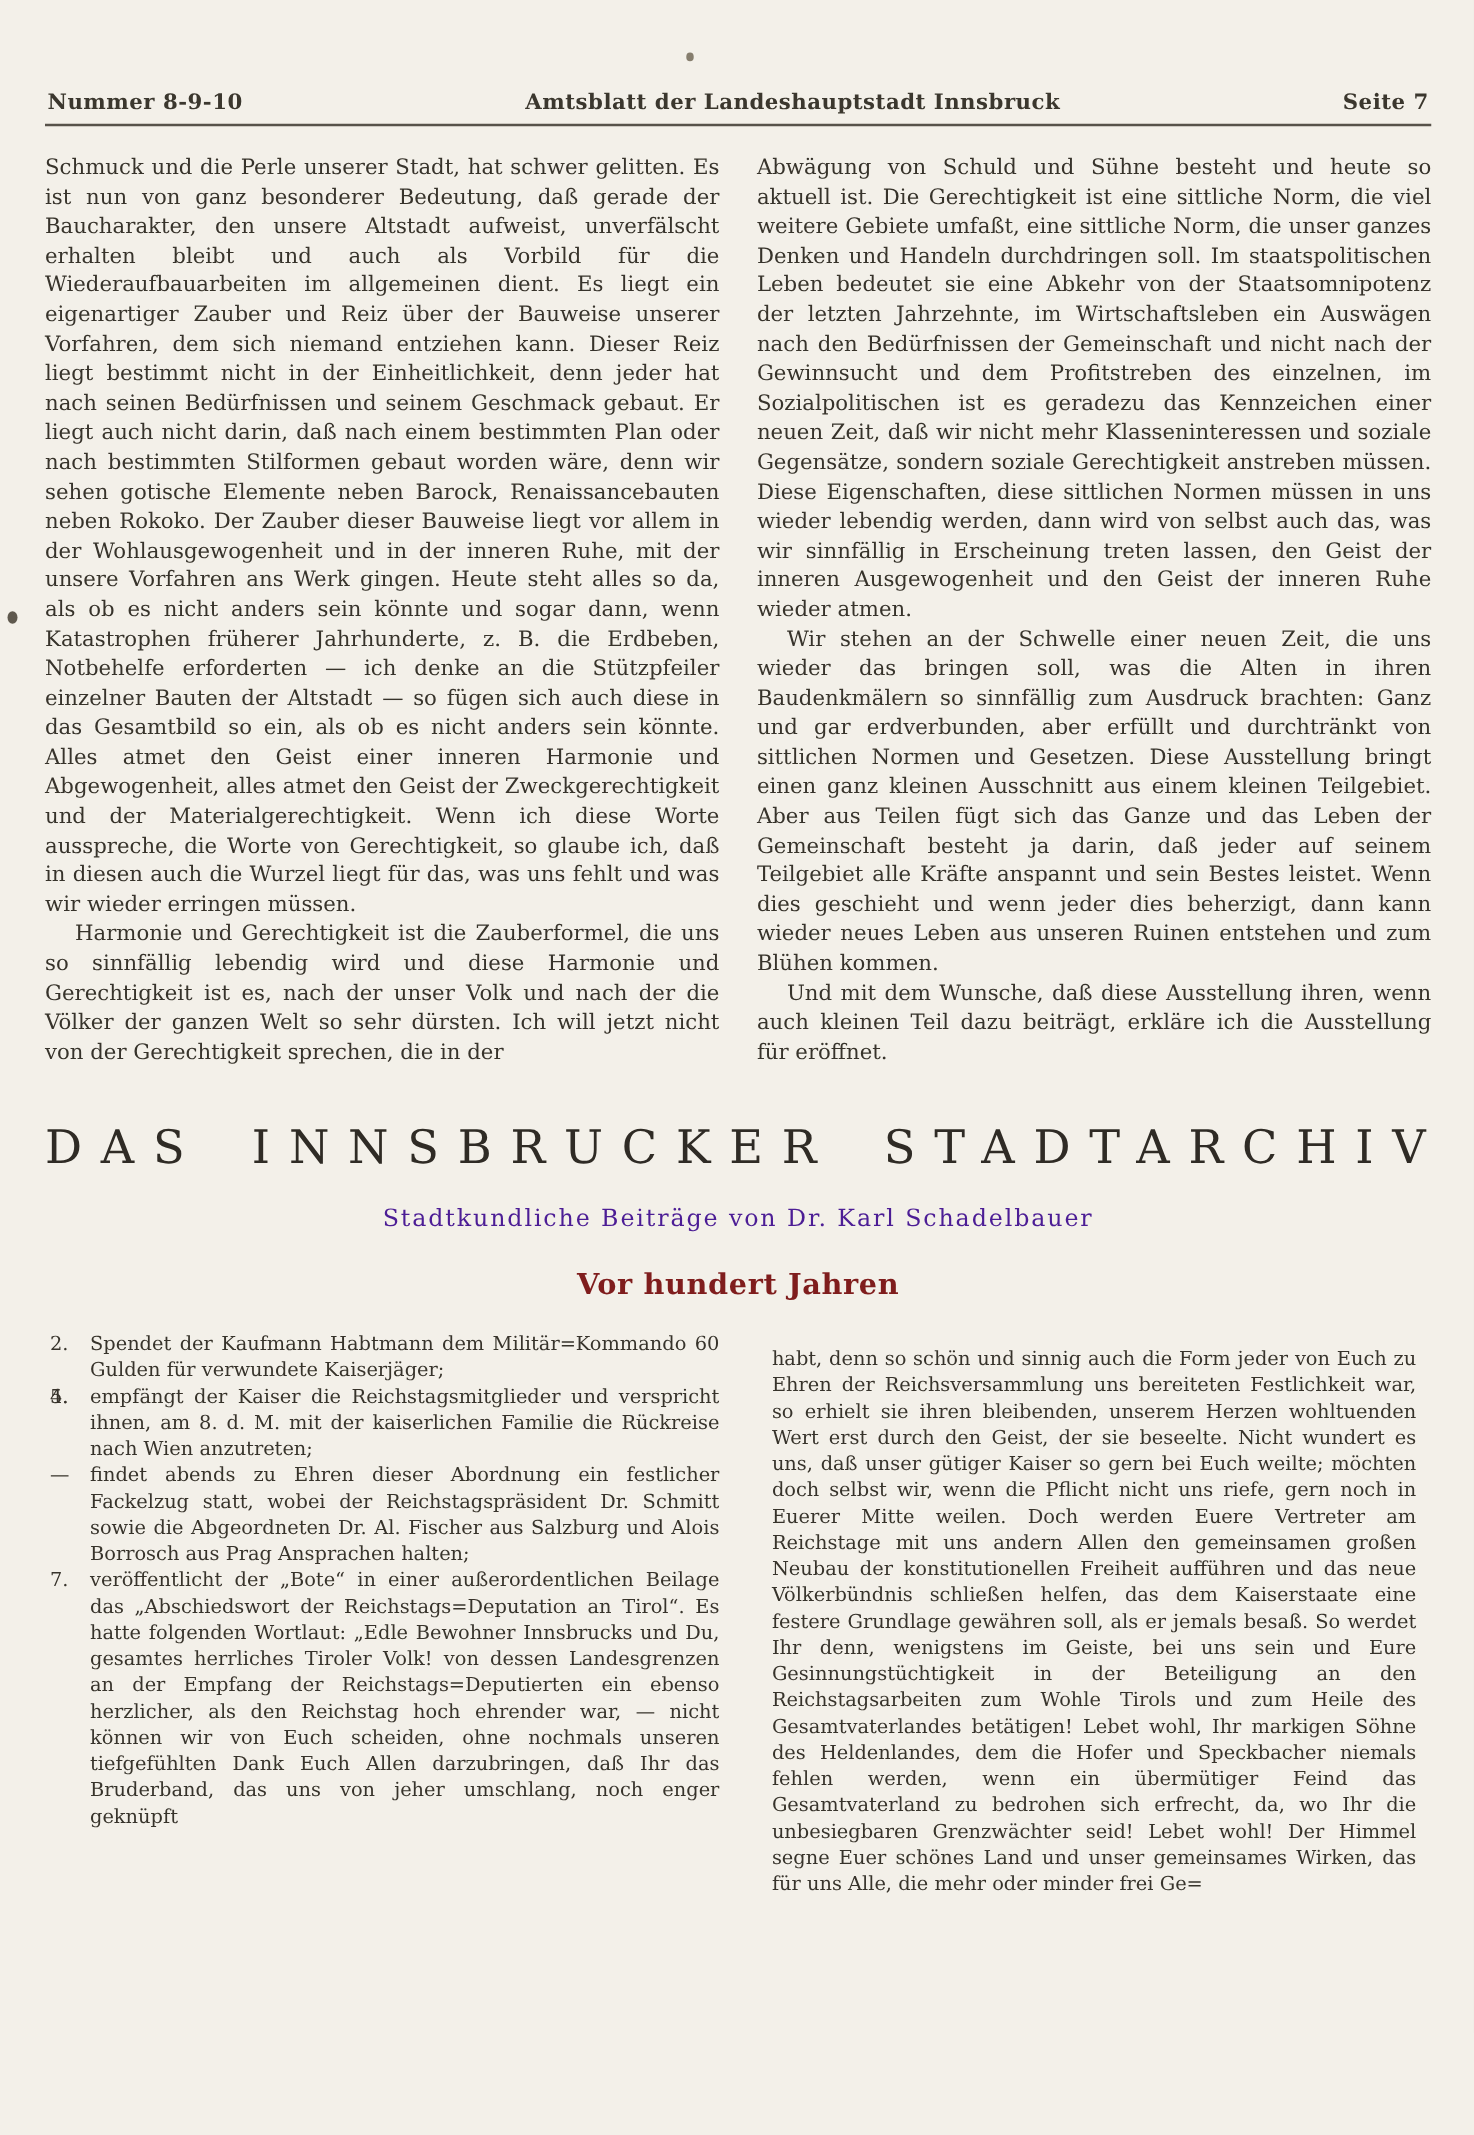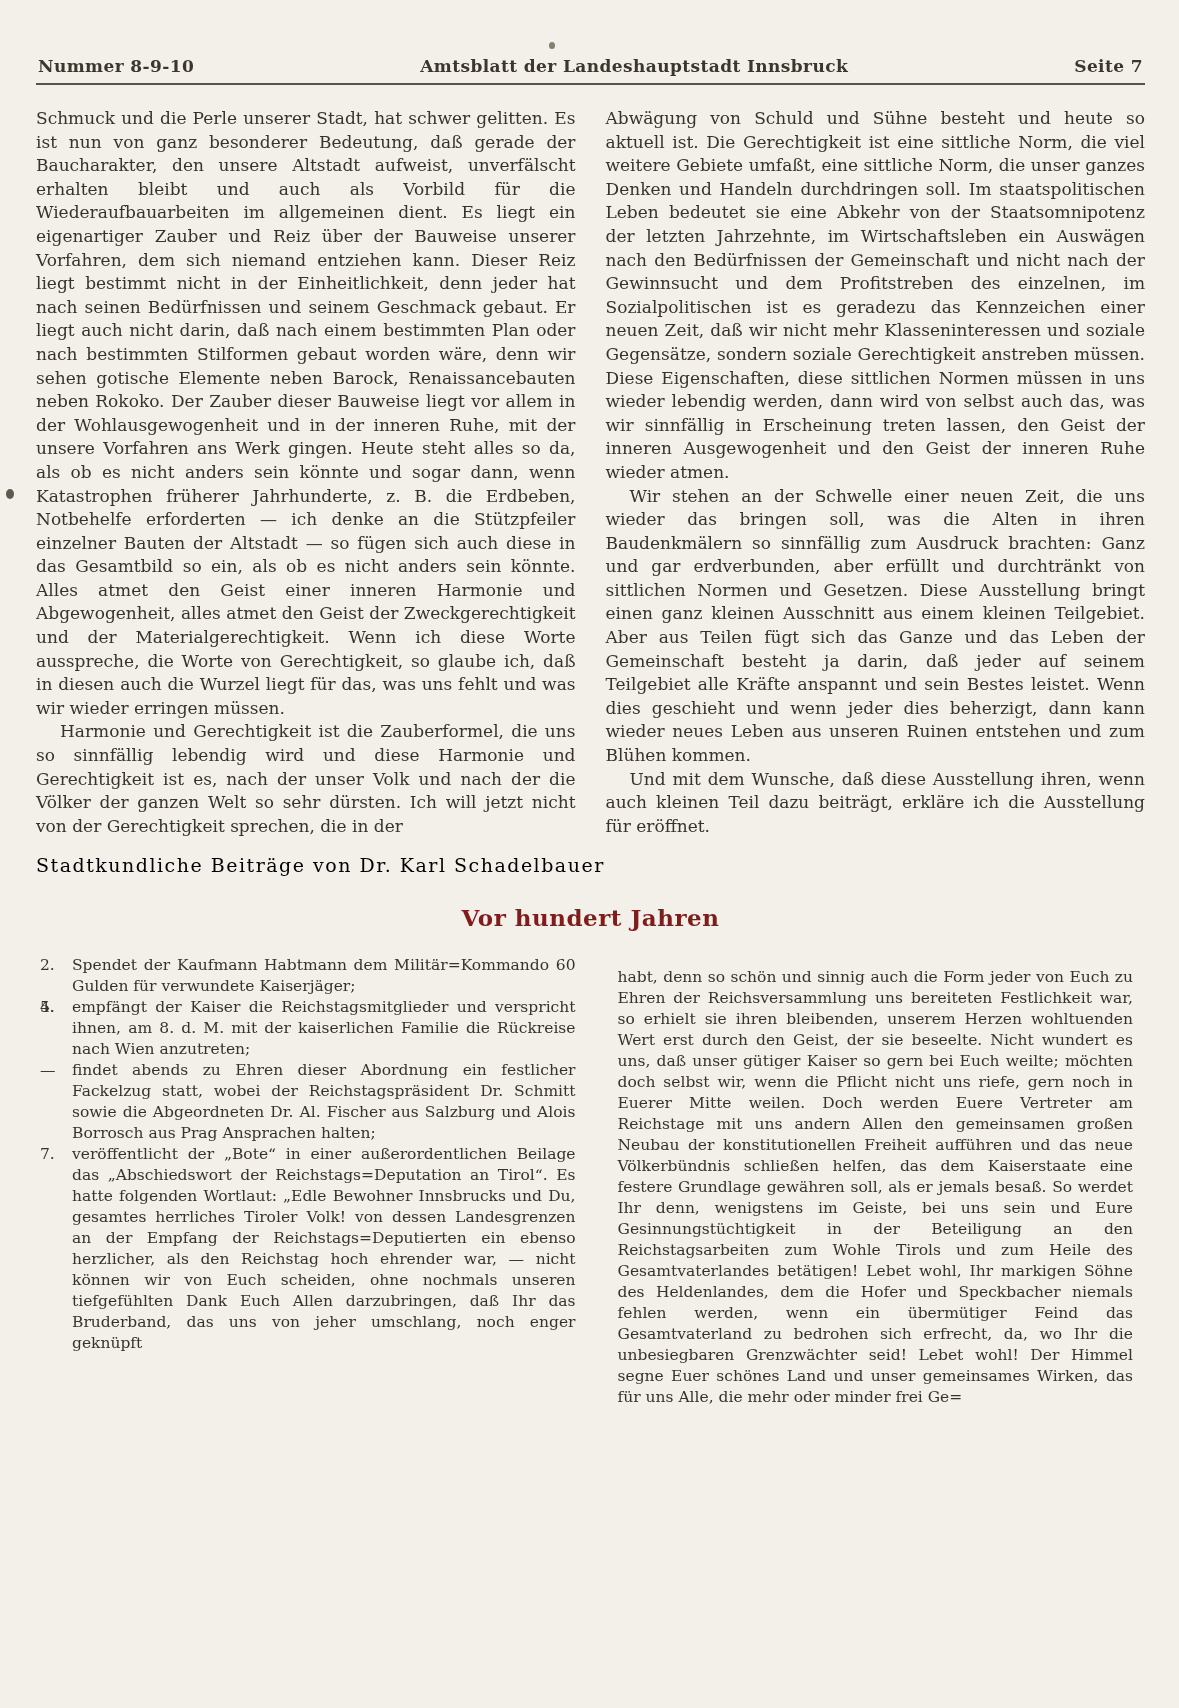--- a/index.html
+++ b/index.html
@@ -9,21 +9,21 @@
   .page {
     width: 1179px;
     height: 1708px;
     margin: 0 auto;
     position: relative;
     background: #f3f0e9;
     color: #37332b;
     font-family: "DejaVu Serif", "Liberation Serif", serif;
     overflow: hidden;
   }
-  .inner { padding: 56px 34px 0 36px; }
+  .inner { padding: 72px 34px 0 36px; }
 
   .masthead {
     display: flex;
     justify-content: space-between;
     align-items: baseline;
     font-size: 17px;
     font-weight: bold;
     color: #3b372e;
     padding: 0 2px 7px 2px;
     letter-spacing: 0.4px;
@@ -41,24 +41,25 @@
     text-align: center;
     font-size: 37px;
     font-weight: normal;
     letter-spacing: 15px;
     word-spacing: 12px;
     white-space: nowrap;
     margin-top: 42px;
     color: #2f2b25;
   }
   .st-subtitle {
+    text-align: center;
     font-size: 19px;
     letter-spacing: 1.5px;
     margin-top: 16px;
-    color: #000000;
+    color: #4c1d95;
   }
   .fraktur-heading {
     text-align: center;
     font-size: 23px;
     font-weight: bold;
     margin-top: 28px;
     color: #7f1d1d;
     letter-spacing: 0.5px;
   }
 
@@ -103,20 +104,21 @@
         <p class="indent">Harmonie und Gerechtigkeit ist die Zauberformel, die uns so sinnfällig lebendig wird und diese Harmonie und Gerechtigkeit ist es, nach der unser Volk und nach der die Völker der ganzen Welt so sehr dürsten. Ich will jetzt nicht von der Gerechtigkeit sprechen, die in der</p>
       </div>
       <div class="col">
         <p>Abwägung von Schuld und Sühne besteht und heute so aktuell ist. Die Gerechtigkeit ist eine sittliche Norm, die viel weitere Gebiete umfaßt, eine sittliche Norm, die unser ganzes Denken und Handeln durchdringen soll. Im staatspolitischen Leben bedeutet sie eine Abkehr von der Staatsomnipotenz der letzten Jahrzehnte, im Wirtschaftsleben ein Auswägen nach den Bedürfnissen der Gemeinschaft und nicht nach der Gewinnsucht und dem Profitstreben des einzelnen, im Sozialpolitischen ist es geradezu das Kennzeichen einer neuen Zeit, daß wir nicht mehr Klasseninteressen und soziale Gegensätze, sondern soziale Gerechtigkeit anstreben müssen. Diese Eigenschaften, diese sittlichen Normen müssen in uns wieder lebendig werden, dann wird von selbst auch das, was wir sinnfällig in Erscheinung treten lassen, den Geist der inneren Ausgewogenheit und den Geist der inneren Ruhe wieder atmen.</p>
         <p class="indent">Wir stehen an der Schwelle einer neuen Zeit, die uns wieder das bringen soll, was die Alten in ihren Baudenkmälern so sinnfällig zum Ausdruck brachten: Ganz und gar erdverbunden, aber erfüllt und durchtränkt von sittlichen Normen und Gesetzen. Diese Ausstellung bringt einen ganz kleinen Ausschnitt aus einem kleinen Teilgebiet. Aber aus Teilen fügt sich das Ganze und das Leben der Gemeinschaft besteht ja darin, daß jeder auf seinem Teilgebiet alle Kräfte anspannt und sein Bestes leistet. Wenn dies geschieht und wenn jeder dies beherzigt, dann kann wieder neues Leben aus unseren Ruinen entstehen und zum Blühen kommen.</p>
         <p class="indent">Und mit dem Wunsche, daß diese Ausstellung ihren, wenn auch kleinen Teil dazu beiträgt, erkläre ich die Ausstellung für eröffnet.</p>
       </div>
     </section>
 
     <section>
+      <h1 class="st-title">DAS INNSBRUCKER STADTARCHIV</h1>
       <div class="st-subtitle">Stadtkundliche Beiträge von Dr. Karl Schadelbauer</div>
       <div class="fraktur-heading">Vor hundert Jahren</div>
 
       <div class="columns lower">
         <div class="col">
 
           <p class="entry"><span class="num">2.</span><span>Spendet der Kaufmann Habtmann dem Militär=Kommando 60 Gulden für verwundete Kaiserjäger;</span></p>
           <p class="entry"><span class="num">4.</span></p>
           <p class="entry"><span class="num">5.</span><span>empfängt der Kaiser die Reichstagsmitglieder und verspricht ihnen, am 8. d. M. mit der kaiserlichen Familie die Rückreise nach Wien anzutreten;</span></p>
           <p class="entry"><span class="num">—</span><span>findet abends zu Ehren dieser Abordnung ein festlicher Fackelzug statt, wobei der Reichstagspräsident Dr. Schmitt sowie die Abgeordneten Dr. Al. Fischer aus Salzburg und Alois Borrosch aus Prag Ansprachen halten;</span></p>

